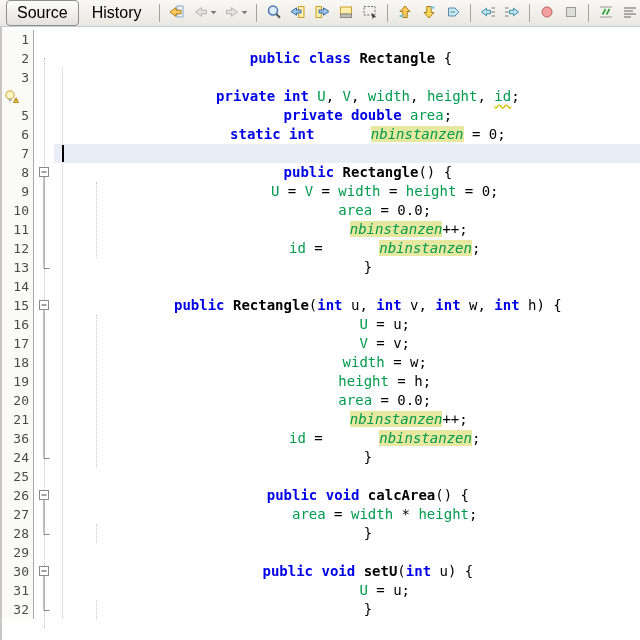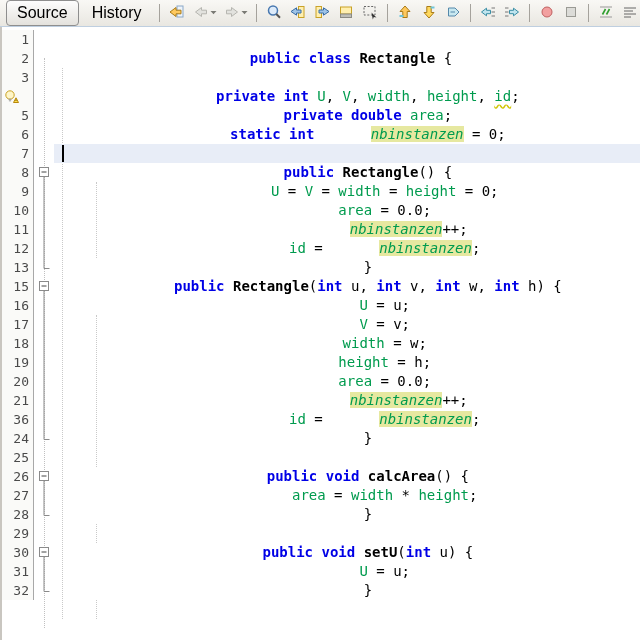--- a/index.html
+++ b/index.html
@@ -262,20 +262,25 @@
       </div>
       <div class="row">
         <div class="gut">13</div>
         <div class="fold"><svg width="20" height="19">
             <line x1="10" y1="0" x2="10" y2="10.5" stroke="#8A8A8A"></line>
             <line x1="10" y1="10.5" x2="15.5" y2="10.5" stroke="#8A8A8A"></line>
           </svg></div>
         <div class="code"><span class="seg-p">    }</span></div>
       </div>
       <div class="row">
+        <div class="gut">14</div>
+        <div class="fold"></div>
+        <div class="code"></div>
+      </div>
+      <div class="row">
         <div class="gut">15</div>
         <div class="fold"><svg width="20" height="19">
             <rect x="5.5" y="4.5" width="9" height="9" fill="#fff" stroke="#8A8A8A"></rect>
             <line x1="7.5" y1="9" x2="12.5" y2="9" stroke="#444"></line>
             <line x1="10" y1="13.5" x2="10" y2="19" stroke="#8A8A8A"></line>
           </svg></div>
         <div class="code"><span class="seg-p">    </span><span class="seg-k">public </span><span class="seg-n">Rectangle</span><span class="seg-p">(</span><span class="seg-k">int</span><span class="seg-p"> u, </span><span class="seg-k">int</span><span class="seg-p"> v, </span><span class="seg-k">int</span><span class="seg-p"> w, </span><span class="seg-k">int</span><span class="seg-p"> h) {</span></div>
       </div>
       <div class="row">
         <div class="gut">16</div>

